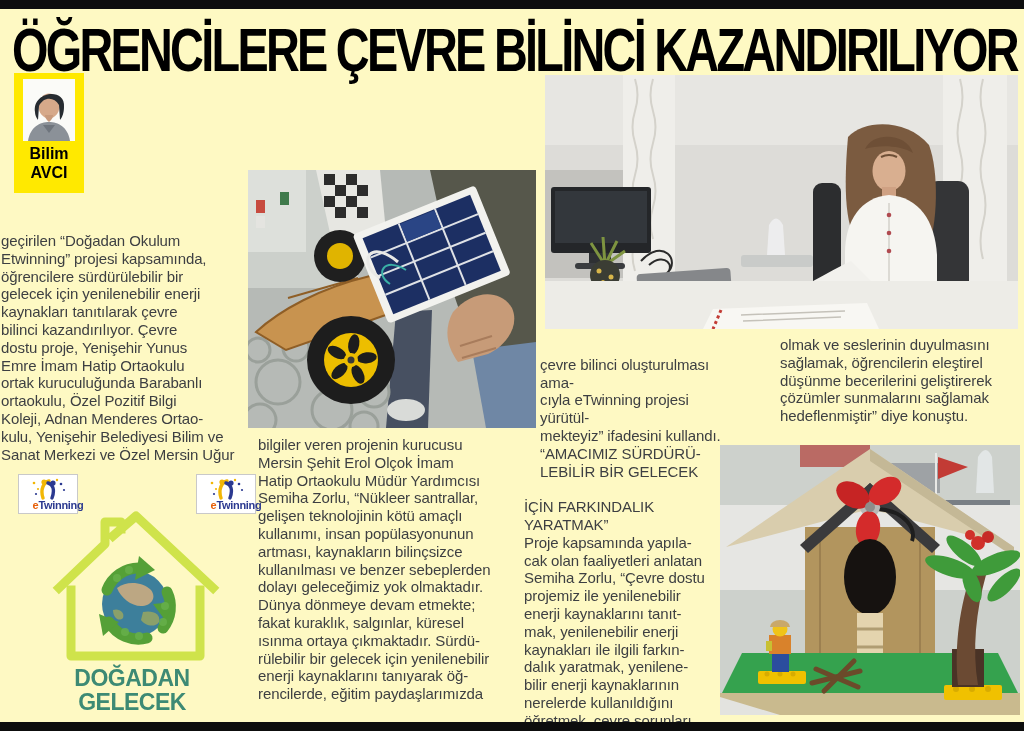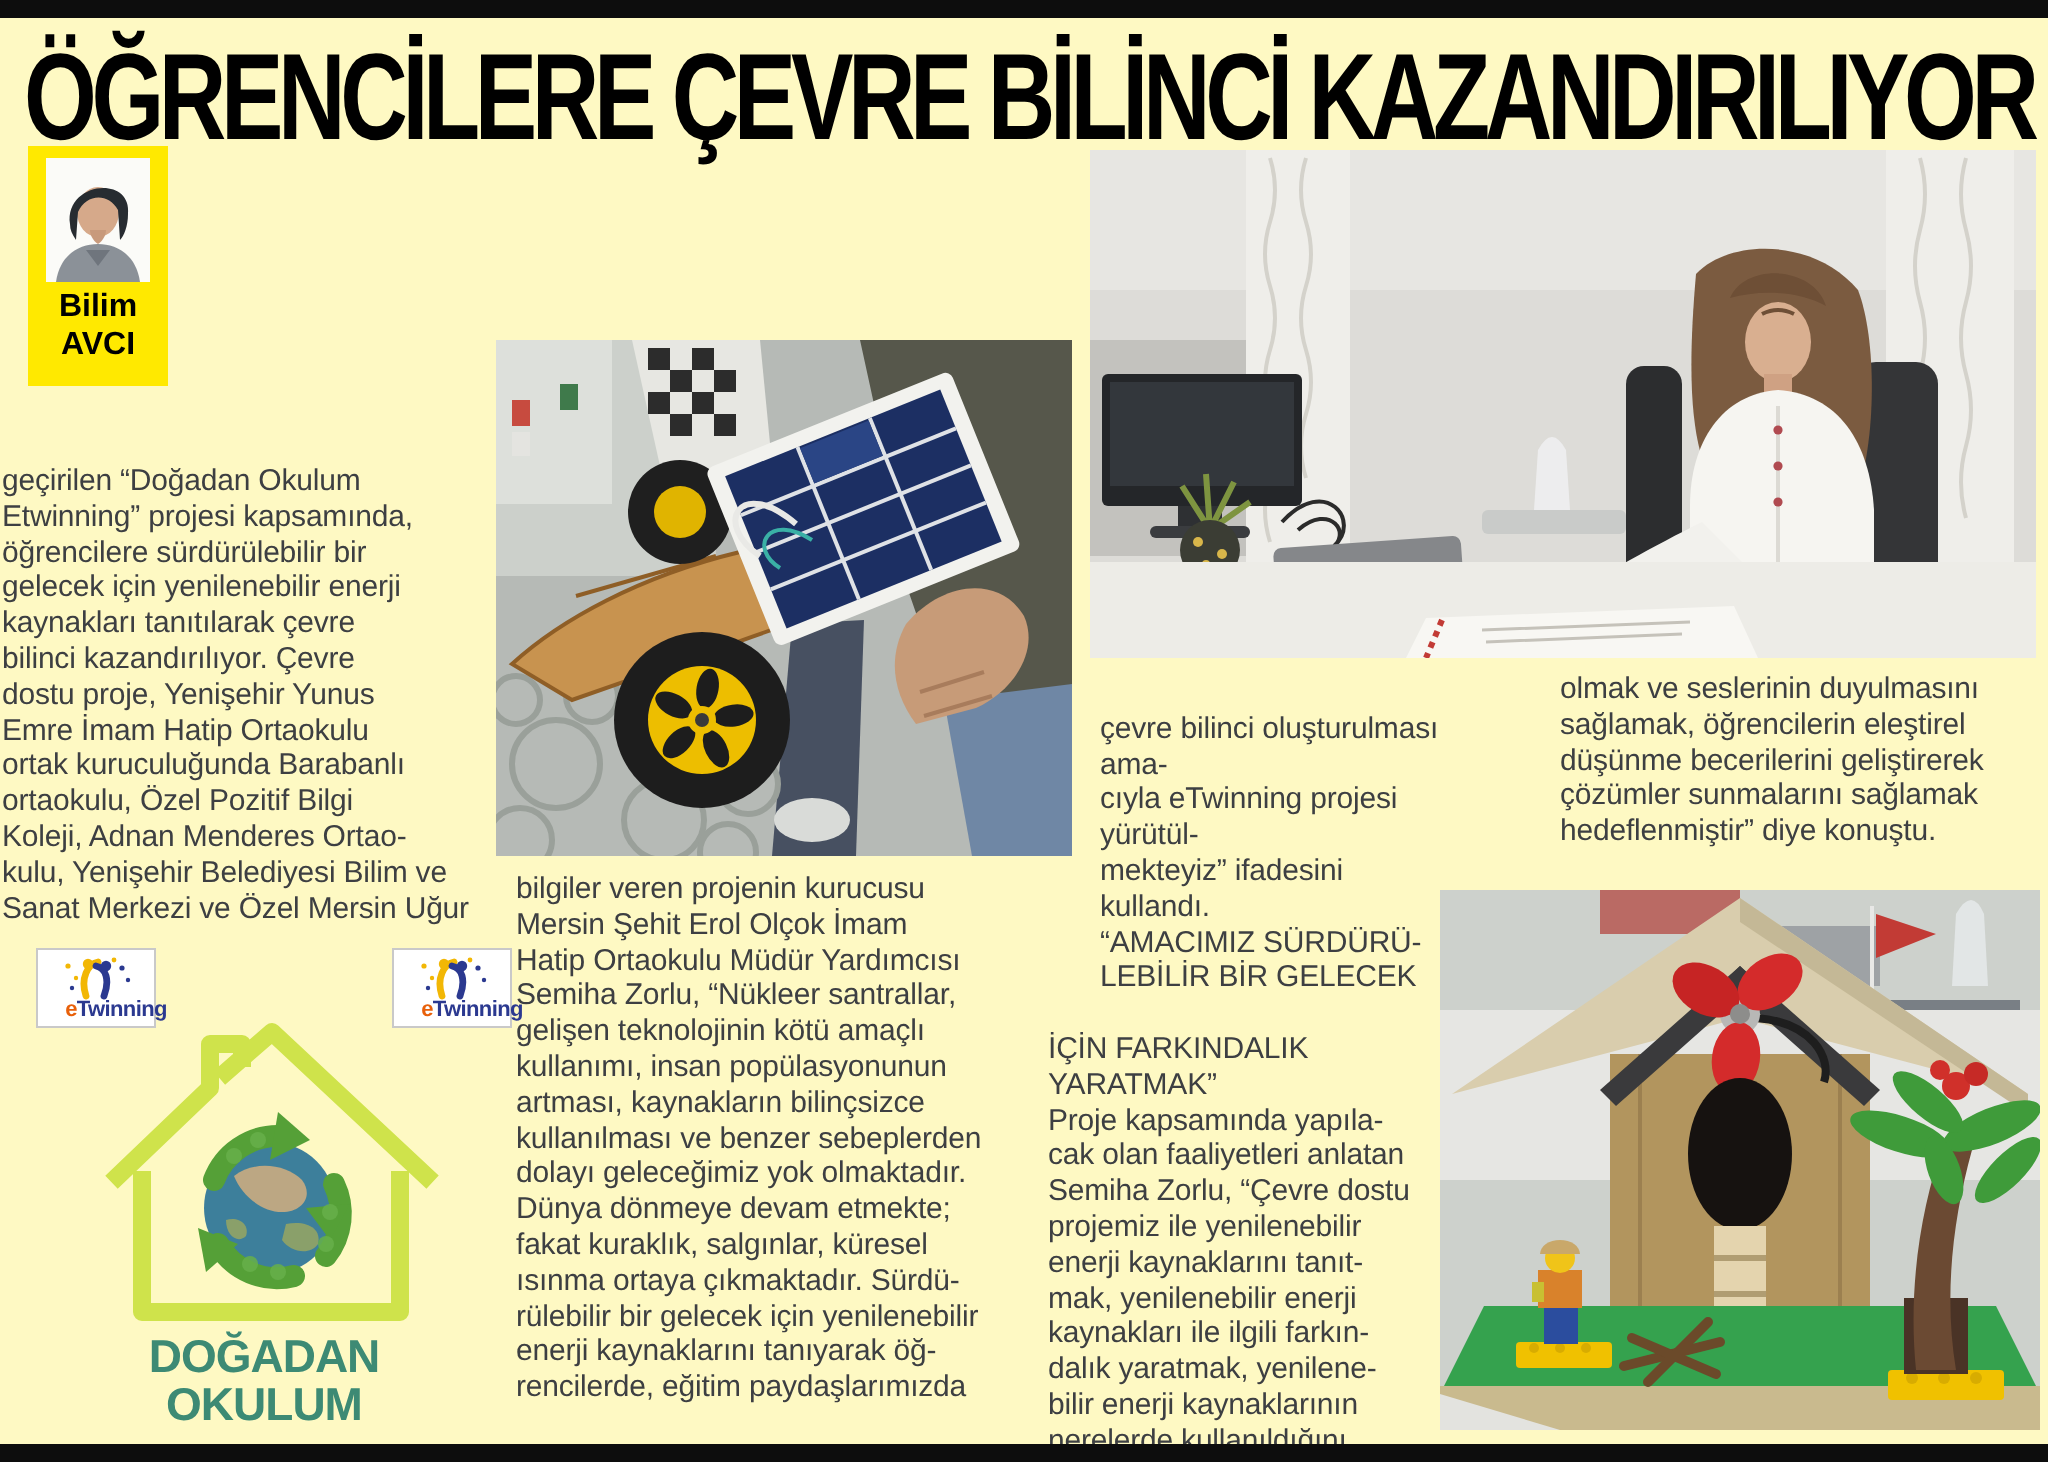--- a/index.html
+++ b/index.html
@@ -211,21 +211,21 @@
     <circle cx="344" cy="140" r="2.3" fill="#b04a50"></circle>
       <circle cx="344" cy="158" r="2.3" fill="#b04a50"></circle>
     <circle cx="344" cy="176" r="2.3" fill="#b04a50"></circle>
     <rect x="0" y="206" width="473" height="48" fill="#edece7"></rect>
     <polygon points="168,234 322,228 334,254 158,254" fill="#f8f7f3"></polygon>
     <line x1="176" y1="235" x2="168" y2="254" stroke="#c23b35" stroke-width="3" stroke-dasharray="3,3"></line>
     <path d="M196,240 L300,236 M198,246 L296,242" stroke="#c5c2ba" stroke-width="1.5"></path>
   </svg>
 
   <div class="copy" style="left:524px;top:338px;width:202px">
-    <div style="margin-left:26px">çevre bilinci oluşturulması ama-
+    <div style="margin-left:16px">çevre bilinci oluşturulması ama-
 cıyla eTwinning projesi yürütül-
 mekteyiz” ifadesini kullandı.
 “AMACIMIZ SÜRDÜRÜ-
 LEBİLİR BİR GELECEK</div>
     <div>İÇİN FARKINDALIK
 YARATMAK”
 Proje kapsamında yapıla-
 cak olan faaliyetleri anlatan
 Semiha Zorlu, “Çevre dostu
 projemiz ile yenilenebilir
@@ -379,17 +379,17 @@
         <circle cx="70" cy="84" r="4"></circle>
           <circle cx="82" cy="76" r="4"></circle>
           <circle cx="118" cy="112" r="4"></circle>
         <circle cx="116" cy="128" r="4"></circle>
           <circle cx="78" cy="138" r="4"></circle>
           <circle cx="92" cy="142" r="4"></circle>
       </g>
     </g>
   </svg>
   <div class="dogadan-label">DOĞADAN
-OKULUM</div>
+GELECEK</div>
 
   <div class="bar bottom"></div>
 
 </div>
 
 </body></html>

